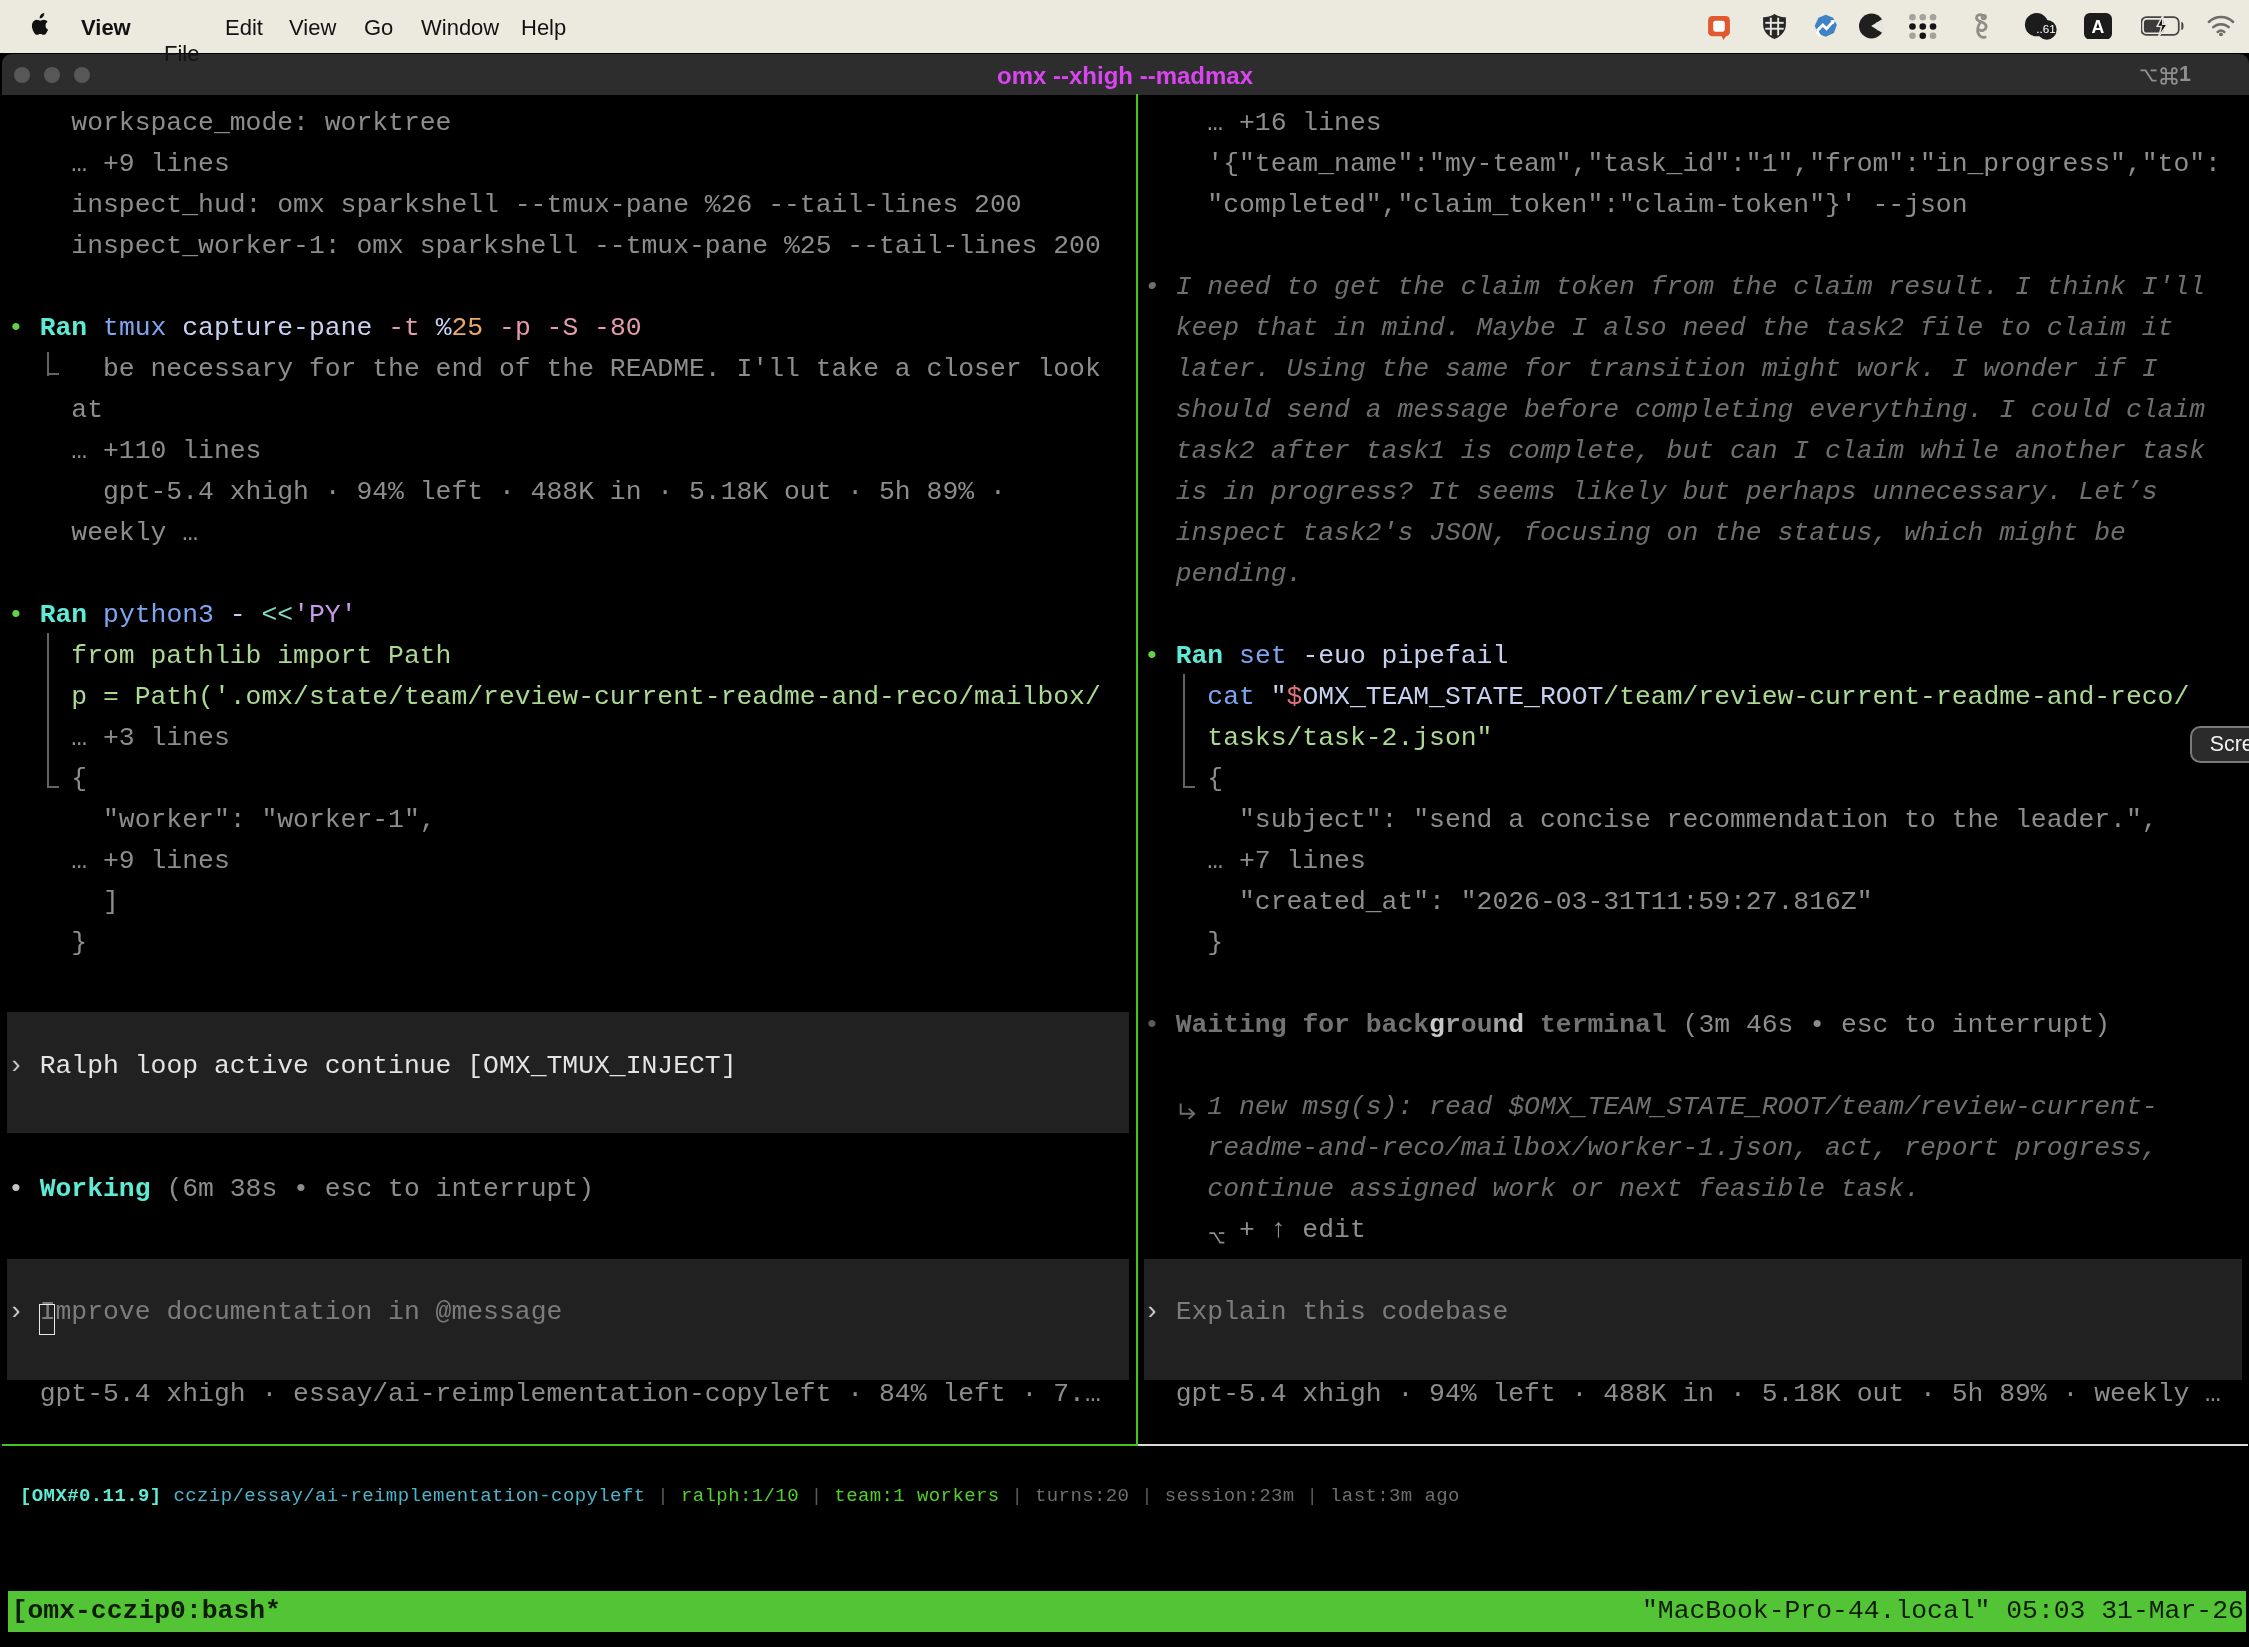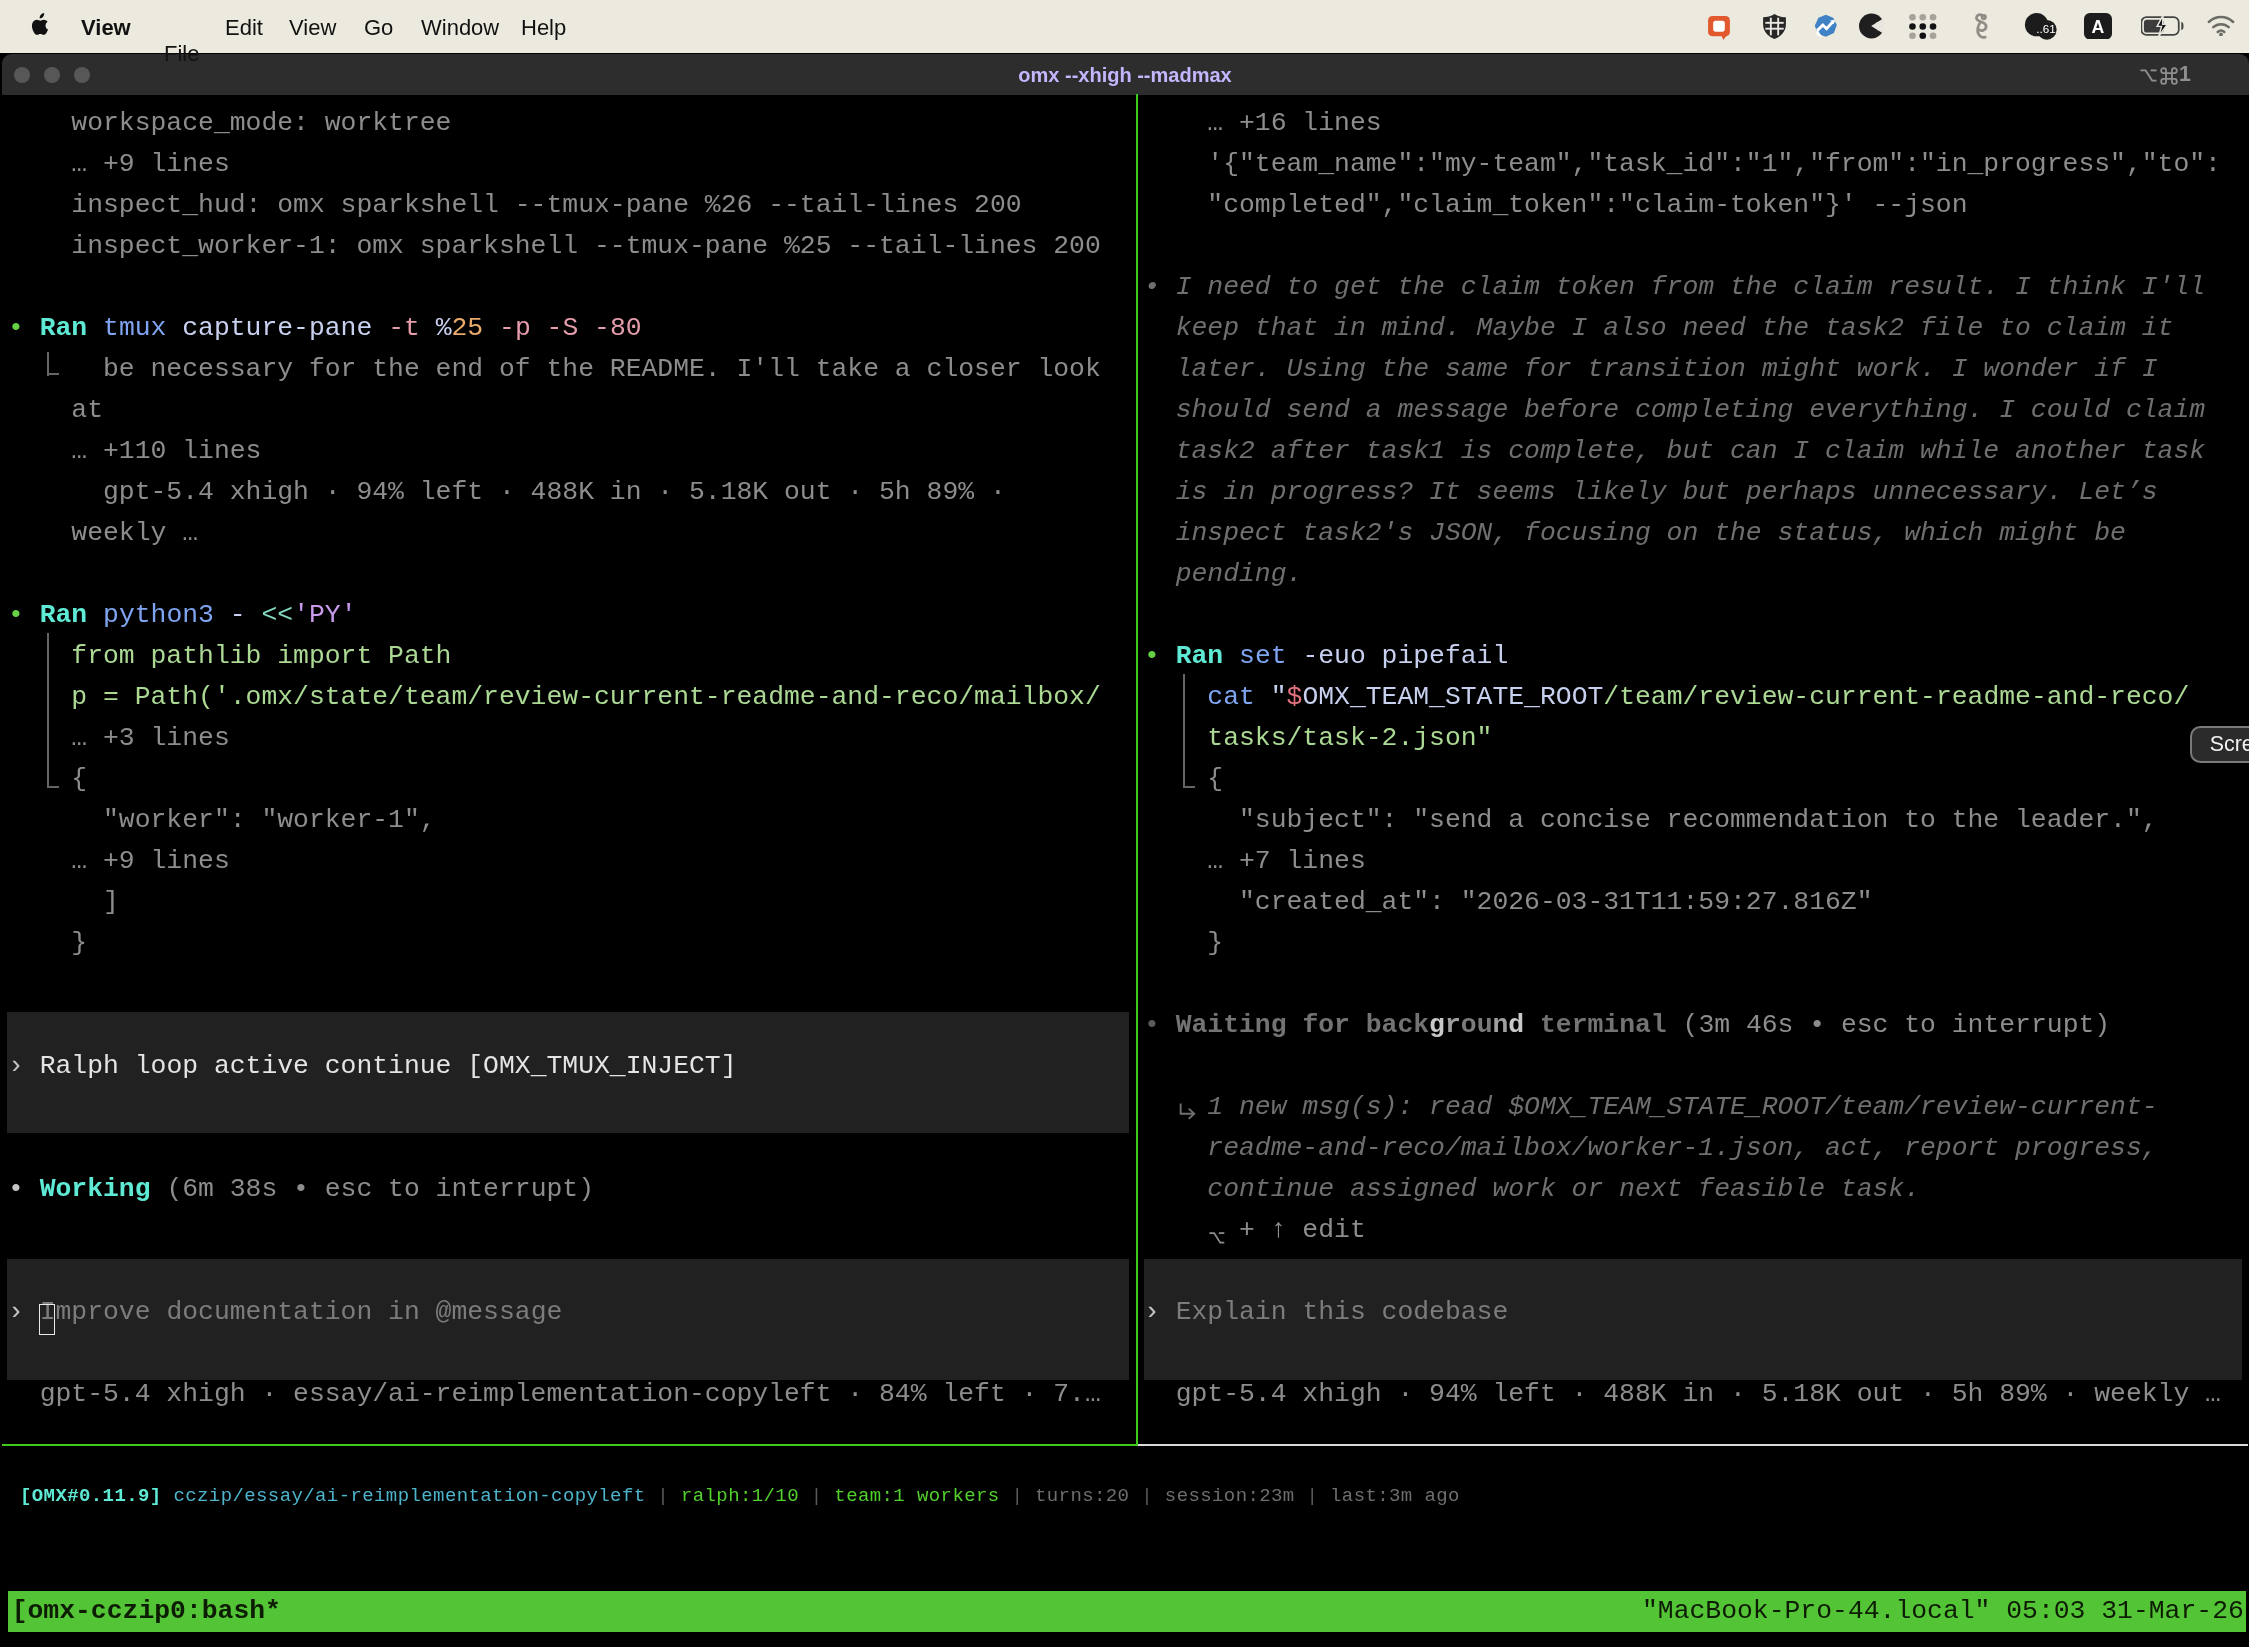--- a/index.html
+++ b/index.html
@@ -1,21 +1,21 @@
 <!DOCTYPE html>
 <html style="font-size:11.8px"><head><meta charset="utf-8"><title>omx</title><style>
 html,body{margin:0;padding:0;background:#000;}
 body{width:2250px;height:1648px;position:relative;overflow:hidden;font-family:"Liberation Sans",sans-serif;}
 #menubar{position:absolute;left:0;top:0;width:2250px;height:53px;background:#eceade;}
 .mt{position:absolute;top:0;height:53px;line-height:55px;font-size:22px;color:#121212;}
 .micon{position:absolute;}
 #win{position:absolute;left:1.5px;top:54px;width:2247px;height:1594px;background:#000;border-radius:9.6px 9.6px 0 0;}
 #tbar{position:absolute;left:0;top:0;width:100%;height:41px;background:#2d2d2d;border-radius:9.6px 9.6px 0 0;}
 .tl{position:absolute;top:12.5px;width:16px;height:16px;border-radius:50%;background:#575757;}
-#title{position:absolute;top:0;width:100%;text-align:center;line-height:43px;font-size:20px;font-weight:bold;color:#c4b5fd;}
+#title{position:absolute;top:0;width:100%;text-align:center;line-height:43px;font-size:24px;font-weight:bold;color:#d946ef;}
 .pane{position:absolute;margin:0;font-family:"Liberation Mono",monospace;font-size:26.4px;line-height:41px;color:#8d8d8d;white-space:pre;}
 .pane i,.sbar i,#gbar i{font-style:normal;}
 i.w{color:#5eead4;font-weight:bold;}
 i.wt{color:#e4e4e4;}
 i.wb{color:#737373;font-weight:bold;}
 i.sh1{color:#c9c9c9;font-weight:bold;}
 i.sh2{color:#a0a0a0;font-weight:bold;}
 i.sh3{color:#7b7b7b;font-weight:bold;}
 i.dimb{color:#5c5c5c;}
 i.gb{color:#65d245;}

